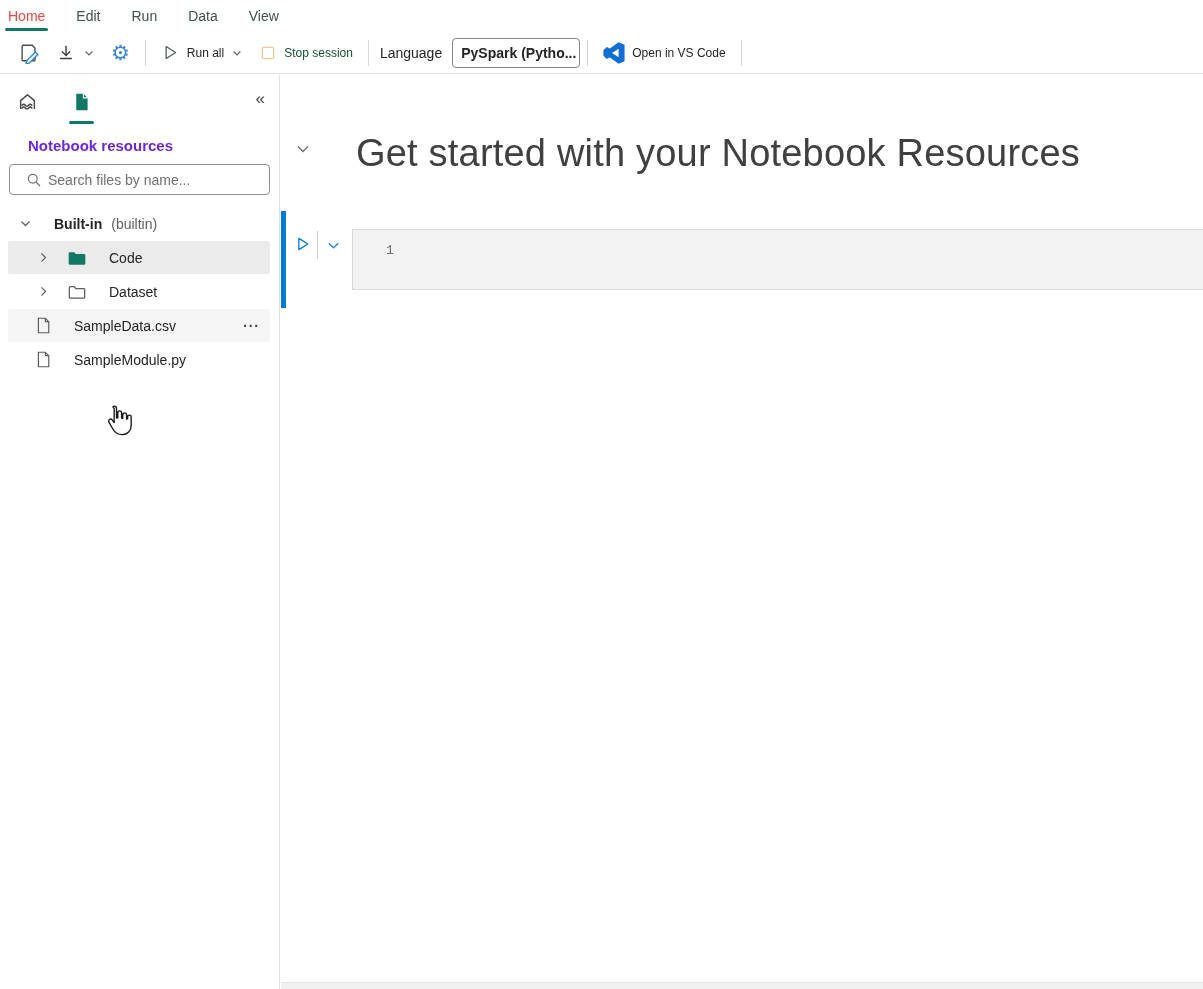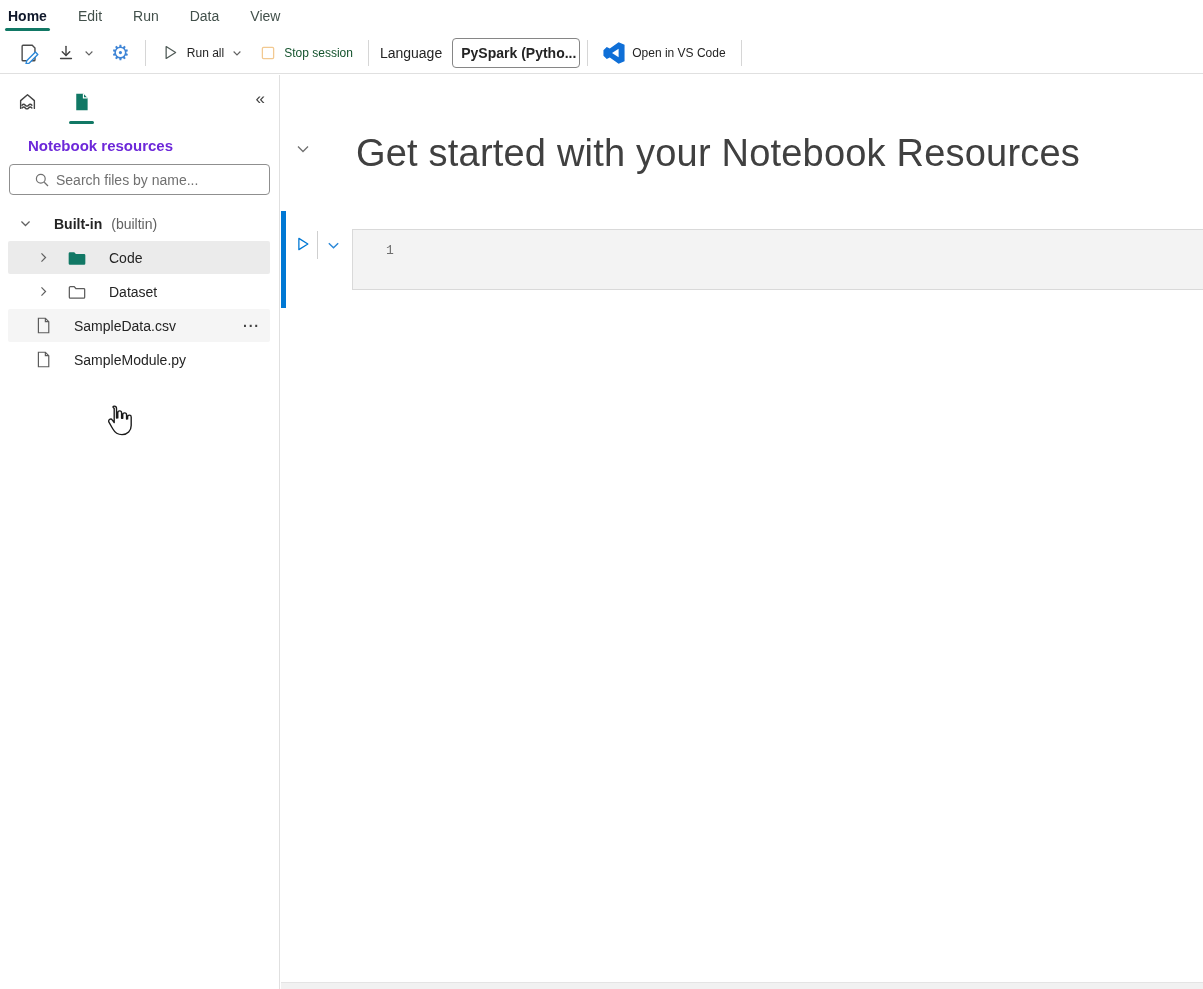--- a/index.html
+++ b/index.html
@@ -5,21 +5,21 @@
   * { box-sizing: border-box; margin: 0; padding: 0; }
   html,body { width:1203px; height:989px; }
   body {
     font-family: "Liberation Sans", sans-serif;
     color:#242424; background:#fff; overflow:hidden; position:relative;
     font-size:14px;
   }
   
   .menubar { height:32px; display:flex; align-items:center; padding-left:8px; background:#fff; }
   .menu-item { position:relative; padding:6px 0; margin-right:31px; color:#42504b; cursor:pointer; }
-  .menu-item.active { font-weight:bold; color:#0f172a; }
+  .menu-item.active { font-weight:normal; color:#ef4444; }
   .menu-item.active::after {
     content:""; position:absolute; left:-3px; right:-3px; bottom:-1px; height:3px;
     background:var(--teal); border-radius:2px;
   }
   
   .toolbar { height:42px; display:flex; align-items:center; padding:0 10px;
     background:#fff; border-bottom:1px solid #e0e0e0; }
   .tb-btn { display:flex; align-items:center; gap:7px; padding:5px 8px; border-radius:4px; cursor:pointer; }
   .tb-divider { width:1px; height:26px; background:#d6d6d6; margin:0 7px; }
   .tb-label { font-size:12px; color:#242424; }
@@ -32,21 +32,21 @@
   
   .sidebar { position:absolute; left:0; top:75px; width:280px; bottom:0; background:#fff;
     border-right:1px solid #e0e0e0; }
   .sb-iconrow { position:relative; height:48px; padding:14px 14px 0 10px; display:flex; align-items:flex-start; }
   .sb-tab { position:relative; margin-right:20px; padding:2px 6px; cursor:pointer; }
   .sb-tab.active::after { content:""; position:absolute; left:4px; right:4px; bottom:-9px; height:3px;
     background:var(--teal); border-radius:2px; }
   .sb-collapse { position:absolute; right:14px; top:14px; font-size:17px; color:#424242; cursor:pointer; }
   .sb-title { font-size:15px; font-weight:bold; padding:14px 8px 10px 9px; color:#6d28d9;margin-left:19px; }
   .searchbox { display:flex; align-items:center; gap:6px; margin:0 9px; height:31px;
-    border:1px solid #8f8f8f; border-radius:4px; padding:0 24px; background:#fff; }
+    border:1px solid #8f8f8f; border-radius:4px; padding:0 16px; background:#fff; }
   .searchbox input { border:none; outline:none; flex:1; font-size:14px; font-family:inherit; color:#242424; background:transparent; }
   .searchbox input::placeholder { color:#707070; }
   .tree { margin-top:12px; }
   .tree-row { display:flex; align-items:center; height:33px; margin:0 9px 1px 8px; border-radius:2px; cursor:pointer; }
   .tree-row.selected { background:#ebebeb; }
   .tree-row.hovered { background:#f5f5f5; }
   .chev { display:flex; width:14px; justify-content:center; flex:none; }
   .row-root .chev { margin-left:10px; }
   .row-folder .chev { margin-left:28px; }
   .row-file { padding-left:27px; }

